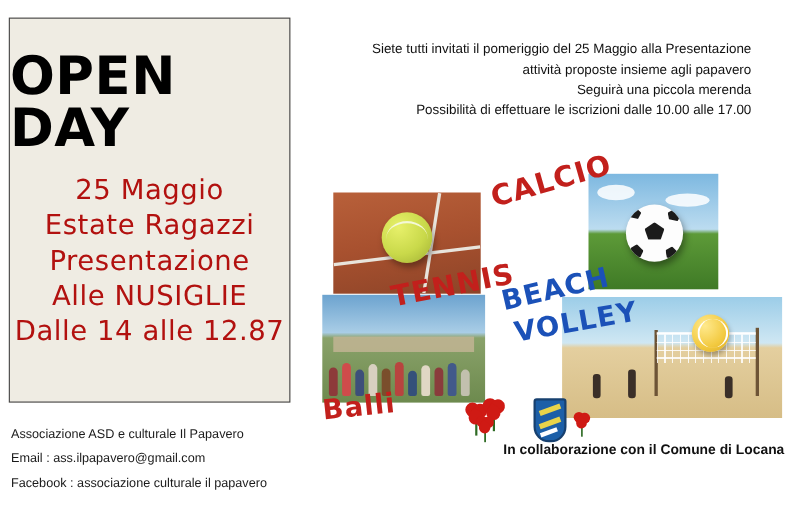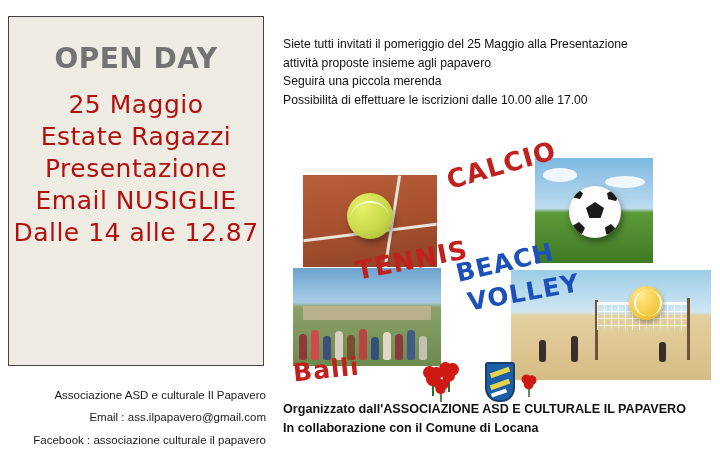--- a/index.html
+++ b/index.html
@@ -27,25 +27,25 @@
     position: absolute;
     left: 0;
     top: 0;
     width: 256px;
     height: 350px;
     background: #efece3;
     border: 1px solid #444;
     box-sizing: border-box;
   }
   #open-day-title {
-    text-align: center;
-    color: #737373;
+    text-align: left;
+    color: #000000;
     font-family: "DejaVu Sans", sans-serif;
     font-weight: bold;
-    font-size: 28px;
+    font-size: 48px;
     letter-spacing: 0.5px;
     margin-top: 28px;
     line-height: 1;
   }
   .hand-line {
     text-align: center;
     color: #b2110f;
     font-family: "DejaVu Sans", sans-serif;
     font-size: 25px;
     line-height: 1.28;
@@ -58,32 +58,33 @@
 
   #contact-block {
     position: absolute;
     left: 2px;
     top: 368px;
     width: 256px;
     font-size: 11.5px;
     color: #1a1a1a;
     line-height: 1.95;
   }
-  #contact-block .c-line { white-space: nowrap; text-align: right; }
+  #contact-block .c-line { white-space: nowrap; }
   #contact-block .mail-link {
     color: #1a1a1a;
   }
 
   
   #right-panel {
     position: absolute;
     left: 283px;
     top: 0;
     width: 437px;
     height: 459px;
+    text-align: right;
   }
 
   #intro-text {
     position: absolute;
     left: 0;
     top: 35px;
     width: 400px;
     font-size: 12.2px;
     color: #111;
     line-height: 1.52;
@@ -307,21 +308,21 @@
 <body>
 
 <div id="left-panel">
 
   <div id="poster-box">
     <div id="open-day-title">OPEN DAY</div>
     <div id="hand-lines">
       <div class="hand-line">25 Maggio</div>
       <div class="hand-line">Estate Ragazzi</div>
       <div class="hand-line">Presentazione</div>
-      <div class="hand-line">Email NUSIGLIE</div>
+      <div class="hand-line">Alle NUSIGLIE</div>
       <div class="hand-line">Dalle 14 alle 12.87</div>
     </div>
   </div>
 
   <div id="contact-block">
     <div class="c-line">Associazione ASD e culturale Il Papavero</div>
     <div class="c-line"><span>Email : </span><span class="mail-link">ass.ilpapavero@gmail.com</span></div>
     <div class="c-line">Facebook : associazione culturale il papavero</div>
   </div>
 
@@ -416,17 +417,16 @@
     </div>
     <div class="poppy" id="poppy-d">
       <div class="stem"></div>
         <div class="petal p1"></div>
         <div class="petal p2"></div>
         <div class="petal p3"></div>
     </div>
   </div>
 
   <div id="footer-text">
-    <div>Organizzato dall'ASSOCIAZIONE ASD E CULTURALE IL PAPAVERO</div>
     <div>In collaborazione con il Comune di Locana</div>
   </div>
 
 </div>
 
 </body></html>

